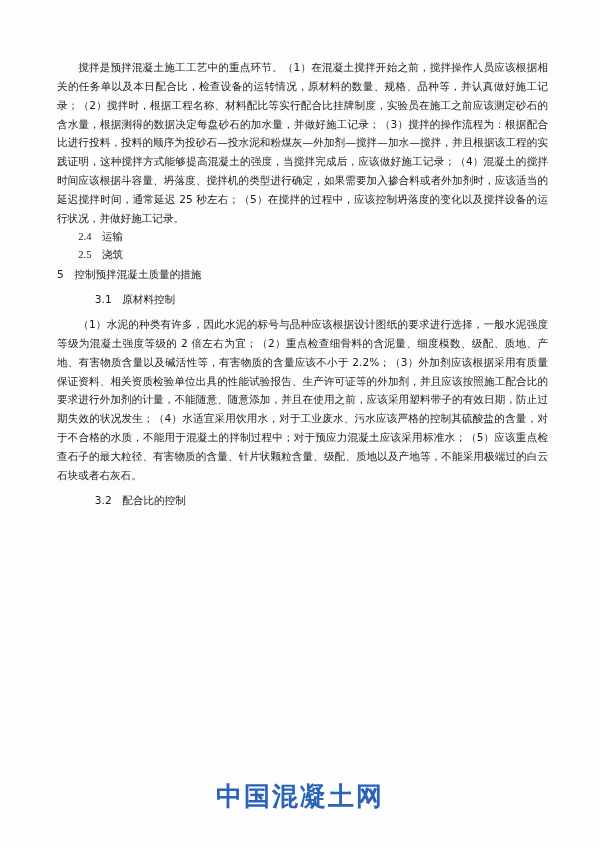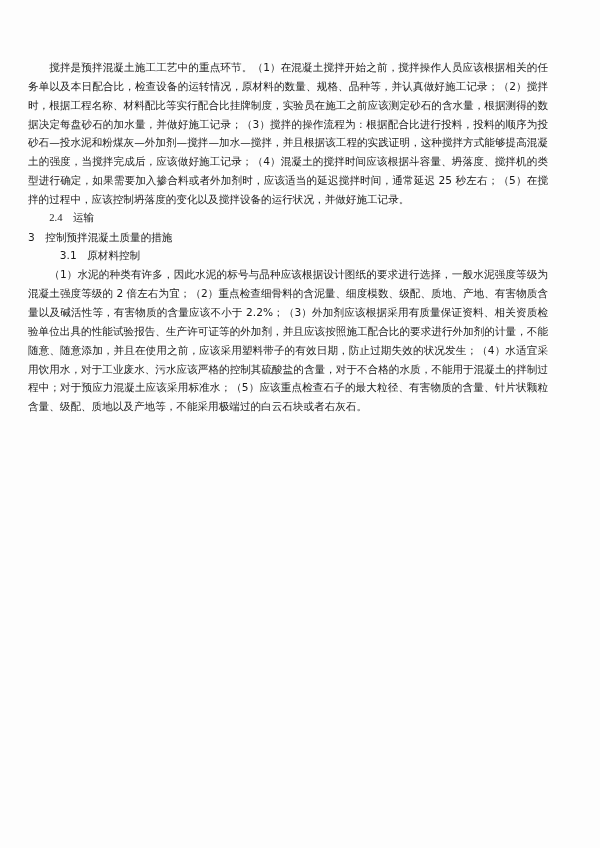--- a/index.html
+++ b/index.html
@@ -12,21 +12,21 @@
     background: #ffffff;
     font-family: "DejaVu Sans", "Liberation Sans", sans-serif;
     overflow: hidden;
   }
   .page {
     position: relative;
     width: 600px;
     height: 848px;
     background: #fdfdfd;
     box-sizing: border-box;
-    padding: 58px 52px 0 28px;
+    padding: 58px 52px 0 57px;
   }
   .doc-body {
     font-size: 10.6px;
     line-height: 1.78;
     color: #1b1b1b;
     text-align: justify;
     text-justify: inter-ideograph;
   }
   p {
     margin: 0;
@@ -43,21 +43,21 @@
     font-family: Liberation Serif, serif;
   }
   .heading-1 {
     margin: 0;
     text-indent: 0;
     font-size: 10.6px;
     line-height: 1.78;
     color: #1b1b1b;
   }
   .heading-3 {
-    margin: 0;
+    margin: 6px;
     text-indent: 3em;
     font-size: 10.6px;
     line-height: 1.78;
     color: #1b1b1b;
   }
   .watermark {
     position: absolute;
     left: 0;
     right: 0;
     bottom: 34px;
@@ -69,17 +69,20 @@
     font-family: "DejaVu Sans", "Liberation Sans", sans-serif;
   }
 </style>
 </head>
 <body>
 
 <div class="page">
   <div class="doc-body">
     <p class="para">搅拌是预拌混凝土施工工艺中的重点环节。（1）在混凝土搅拌开始之前，搅拌操作人员应该根据相关的任务单以及本日配合比，检查设备的运转情况，原材料的数量、规格、品种等，并认真做好施工记录；（2）搅拌时，根据工程名称、材料配比等实行配合比挂牌制度，实验员在施工之前应该测定砂石的含水量，根据测得的数据决定每盘砂石的加水量，并做好施工记录；（3）搅拌的操作流程为：根据配合比进行投料，投料的顺序为投砂石—投水泥和粉煤灰—外加剂—搅拌—加水—搅拌，并且根据该工程的实践证明，这种搅拌方式能够提高混凝土的强度，当搅拌完成后，应该做好施工记录；（4）混凝土的搅拌时间应该根据斗容量、坍落度、搅拌机的类型进行确定，如果需要加入掺合料或者外加剂时，应该适当的延迟搅拌时间，通常延迟 25 秒左右；（5）在搅拌的过程中，应该控制坍落度的变化以及搅拌设备的运行状况，并做好施工记录。</p>
     <p class="heading-2">2.4　运输</p>
-    <p class="heading-1">3　控制预拌混凝土质量的措施</p>
+    <p class="heading-2">2.5　浇筑</p>
+    <p class="heading-1">5　控制预拌混凝土质量的措施</p>
     <p class="heading-3">3.1　原材料控制</p>
     <p class="para">（1）水泥的种类有许多，因此水泥的标号与品种应该根据设计图纸的要求进行选择，一般水泥强度等级为混凝土强度等级的 2 倍左右为宜；（2）重点检查细骨料的含泥量、细度模数、级配、质地、产地、有害物质含量以及碱活性等，有害物质的含量应该不小于 2.2%；（3）外加剂应该根据采用有质量保证资料、相关资质检验单位出具的性能试验报告、生产许可证等的外加剂，并且应该按照施工配合比的要求进行外加剂的计量，不能随意、随意添加，并且在使用之前，应该采用塑料带子的有效日期，防止过期失效的状况发生；（4）水适宜采用饮用水，对于工业废水、污水应该严格的控制其硫酸盐的含量，对于不合格的水质，不能用于混凝土的拌制过程中；对于预应力混凝土应该采用标准水；（5）应该重点检查石子的最大粒径、有害物质的含量、针片状颗粒含量、级配、质地以及产地等，不能采用极端过的白云石块或者右灰石。</p>
+    <p class="heading-3">3.2　配合比的控制</p>
   </div>
+  <div class="watermark">中国混凝土网</div>
 </div>
 
 </body></html>

